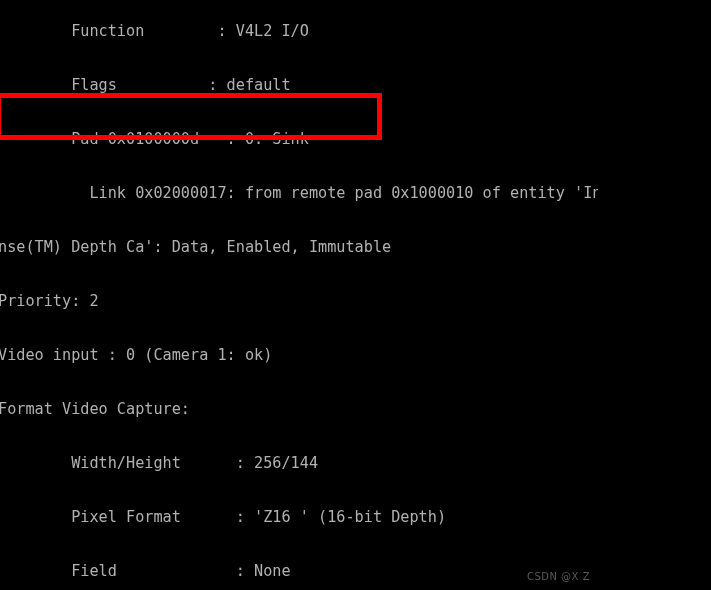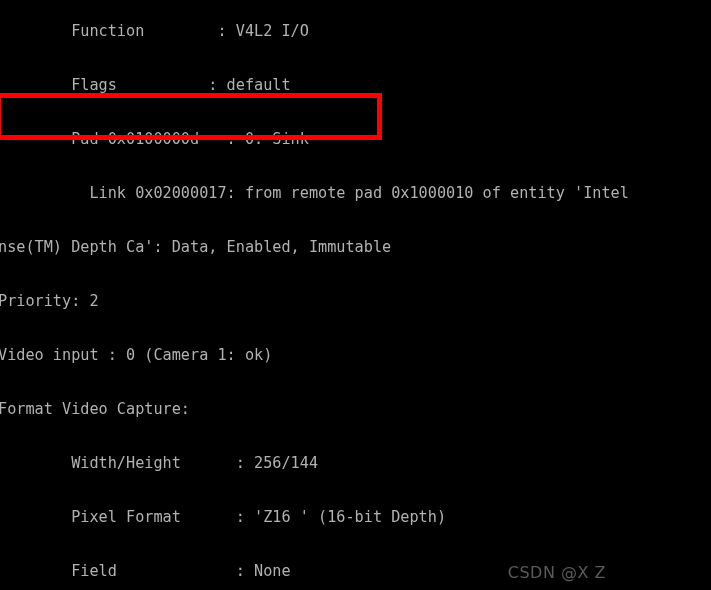--- a/index.html
+++ b/index.html
@@ -16,21 +16,20 @@
   }
 
   #terminal {
     position: absolute;
     left: 0;
     top: 0;
     width: 598px;
     height: 590px;
     background: #000000;
     overflow: hidden;
-    padding-left: 32px;
   }
 
   
   #console {
     position: absolute;
     left: -2px;
     top: -14px;
     width: 716px;
     font-size: 15.2px;
     line-height: 18px;
@@ -54,24 +53,24 @@
     width: 386px;
     height: 47px;
     border: 5px solid #fe0000;
     box-sizing: border-box;
     pointer-events: none;
   }
 
   
   #watermark {
     position: absolute;
-    right: 24px;
+    right: 8px;
     bottom: 8px;
     color: #5a5a5a;
-    font-size: 16px;
+    font-size: 10px;
     letter-spacing: 0.5px;
     font-family: "DejaVu Sans", "Liberation Sans", sans-serif;
     white-space: pre;
   }
 </style>
 </head>
 <body>
 
 <div id="terminal" style="background: rgb(0, 0, 0);">
 

